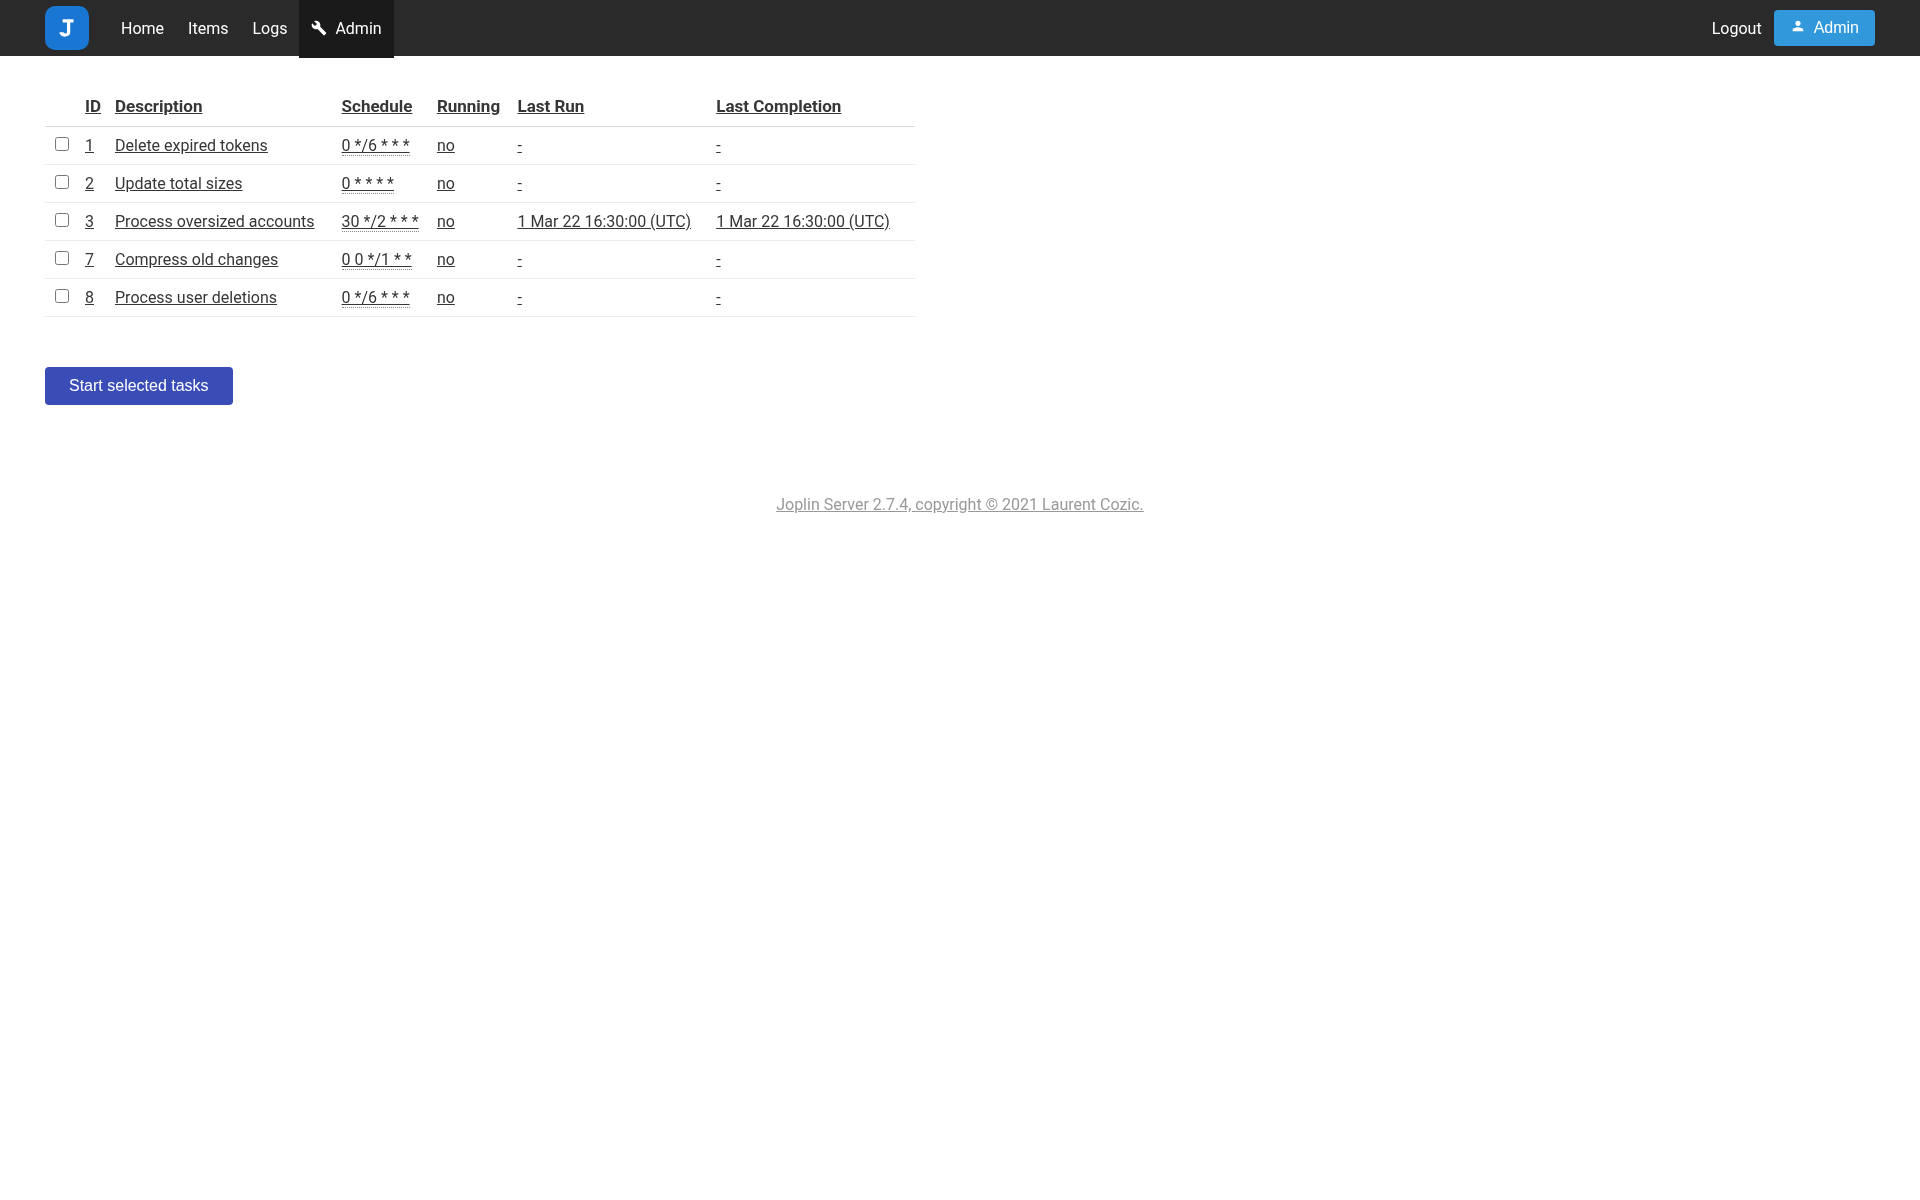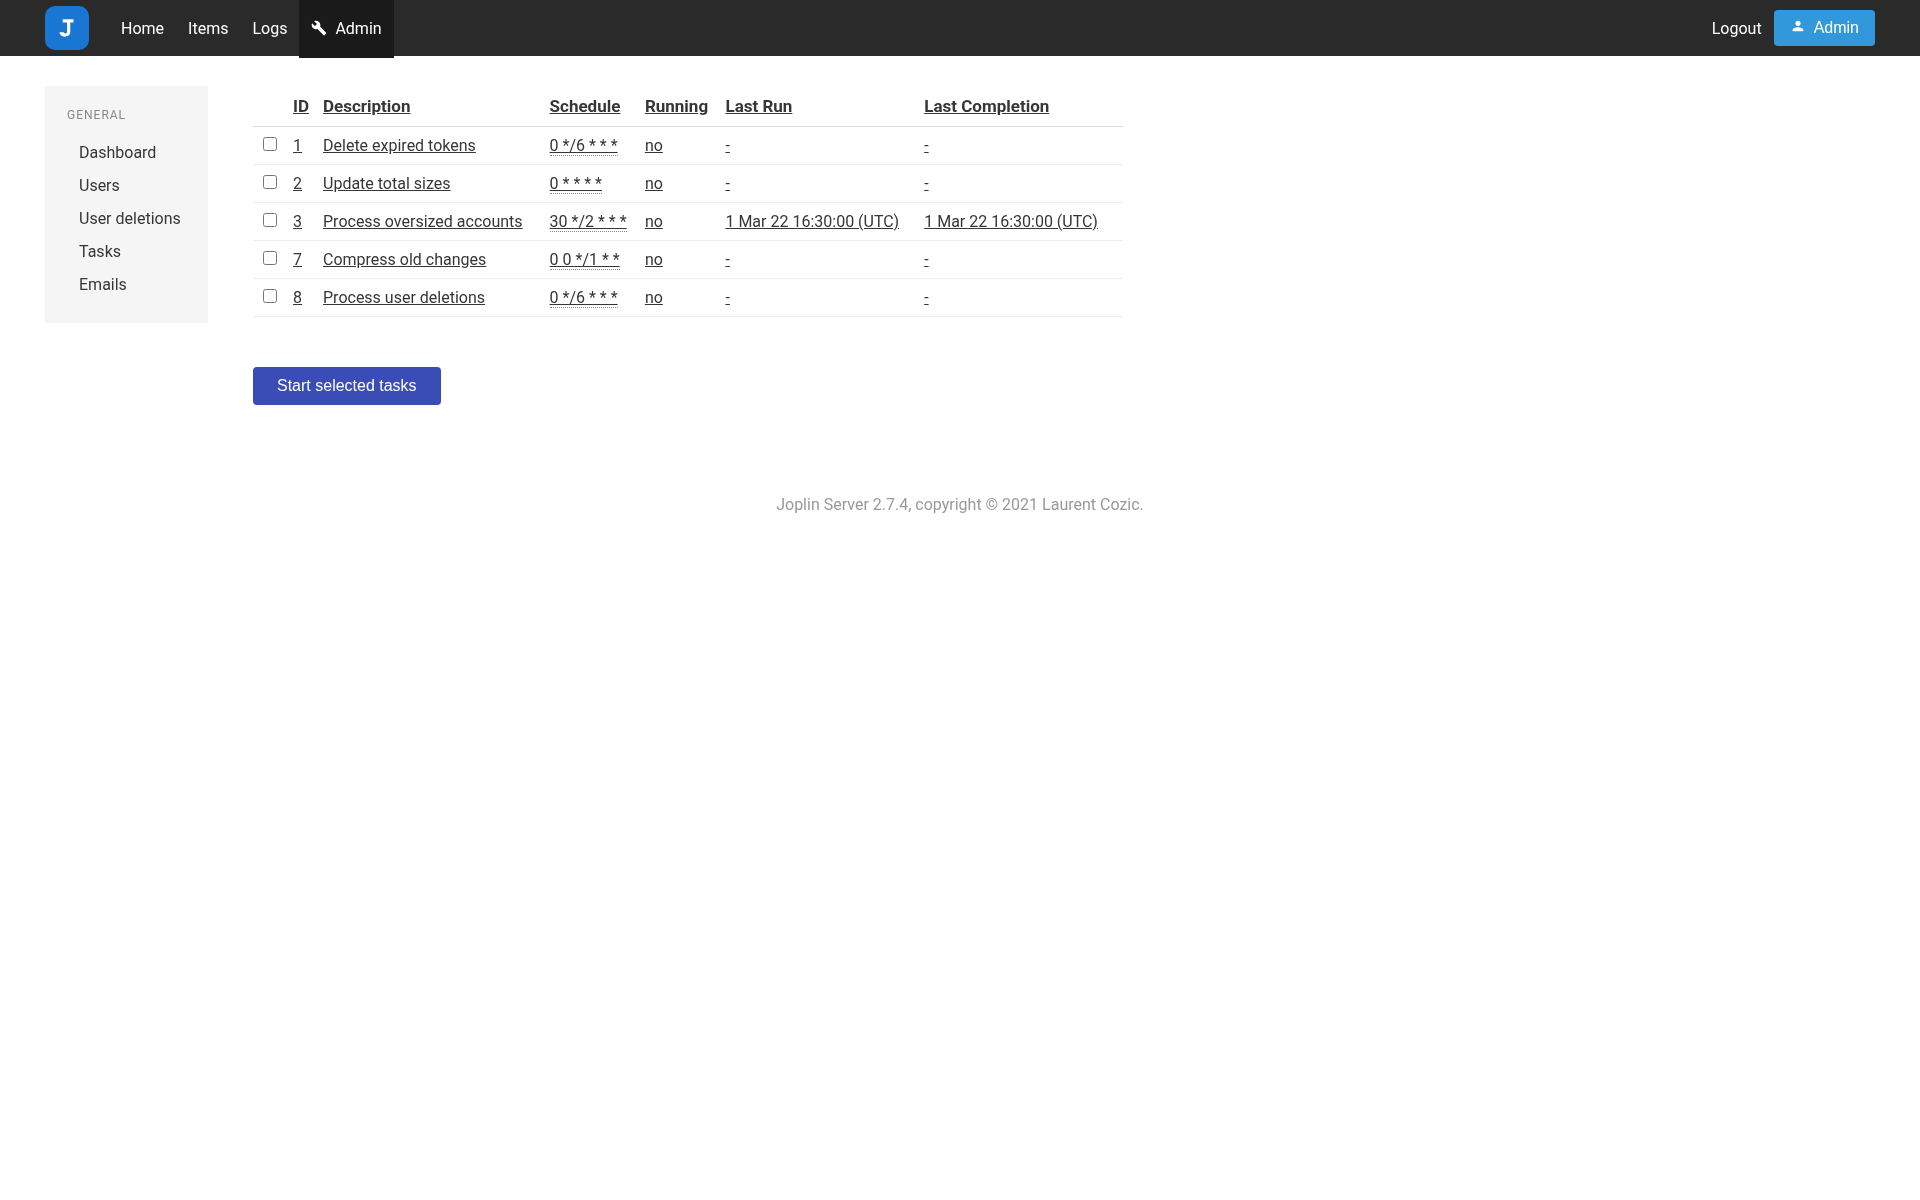--- a/index.html
+++ b/index.html
@@ -145,20 +145,21 @@
       border-radius: 4px;
       padding: 10px 24px;
       font-size: 16px;
       cursor: pointer;
     }
     .footer {
       text-align: center;
       margin-top: 60px;
       color: #999;
       font-size: 16px;
+      text-decoration: underline;
     }
   </style>
 </head>
 <body>
 
 <div class="navbar">
   <div class="navbar-left">
     <div class="logo">
       <svg viewBox="0 0 24 24" fill="none">
         <path d="M8 4 H18 V7 H15 V16 C15 19 12 20 10 20 C7 20 5 18 5 16 H9 C9 17 10 17 11 17 C12 17 12 16 12 15 V7 H8 V4 Z" fill="#fff"></path>
@@ -191,28 +192,20 @@
         <svg width="16" height="16" viewBox="0 0 24 24" fill="#fff">
             <path d="M12 12c2.21 0 4-1.79 4-4s-1.79-4-4-4-4 1.79-4 4 1.79 4 4 4zm0 2c-2.67 0-8 1.34-8 4v2h16v-2c0-2.66-5.33-4-8-4z"></path>
           </svg>
       </span>
       <span>Admin</span>
     </button>
   </div>
 </div>
 
 <div class="container">
-  <aside class="sidebar">
-    <div class="sidebar-heading">GENERAL</div>
-    <a class="sidebar-item"><span>Dashboard</span></a>
-    <a class="sidebar-item"><span>Users</span></a>
-    <a class="sidebar-item"><span>User deletions</span></a>
-    <a class="sidebar-item"><span>Tasks</span></a>
-    <a class="sidebar-item"><span>Emails</span></a>
-  </aside>
 
   <main class="main">
     <table>
       <thead>
         <tr>
           <th></th>
           <th>ID</th>
           <th>Description</th>
           <th>Schedule</th>
           <th>Running</th>

